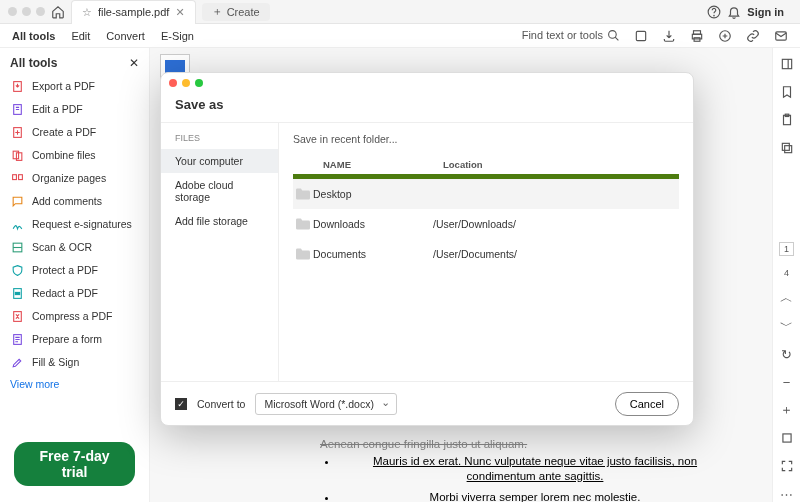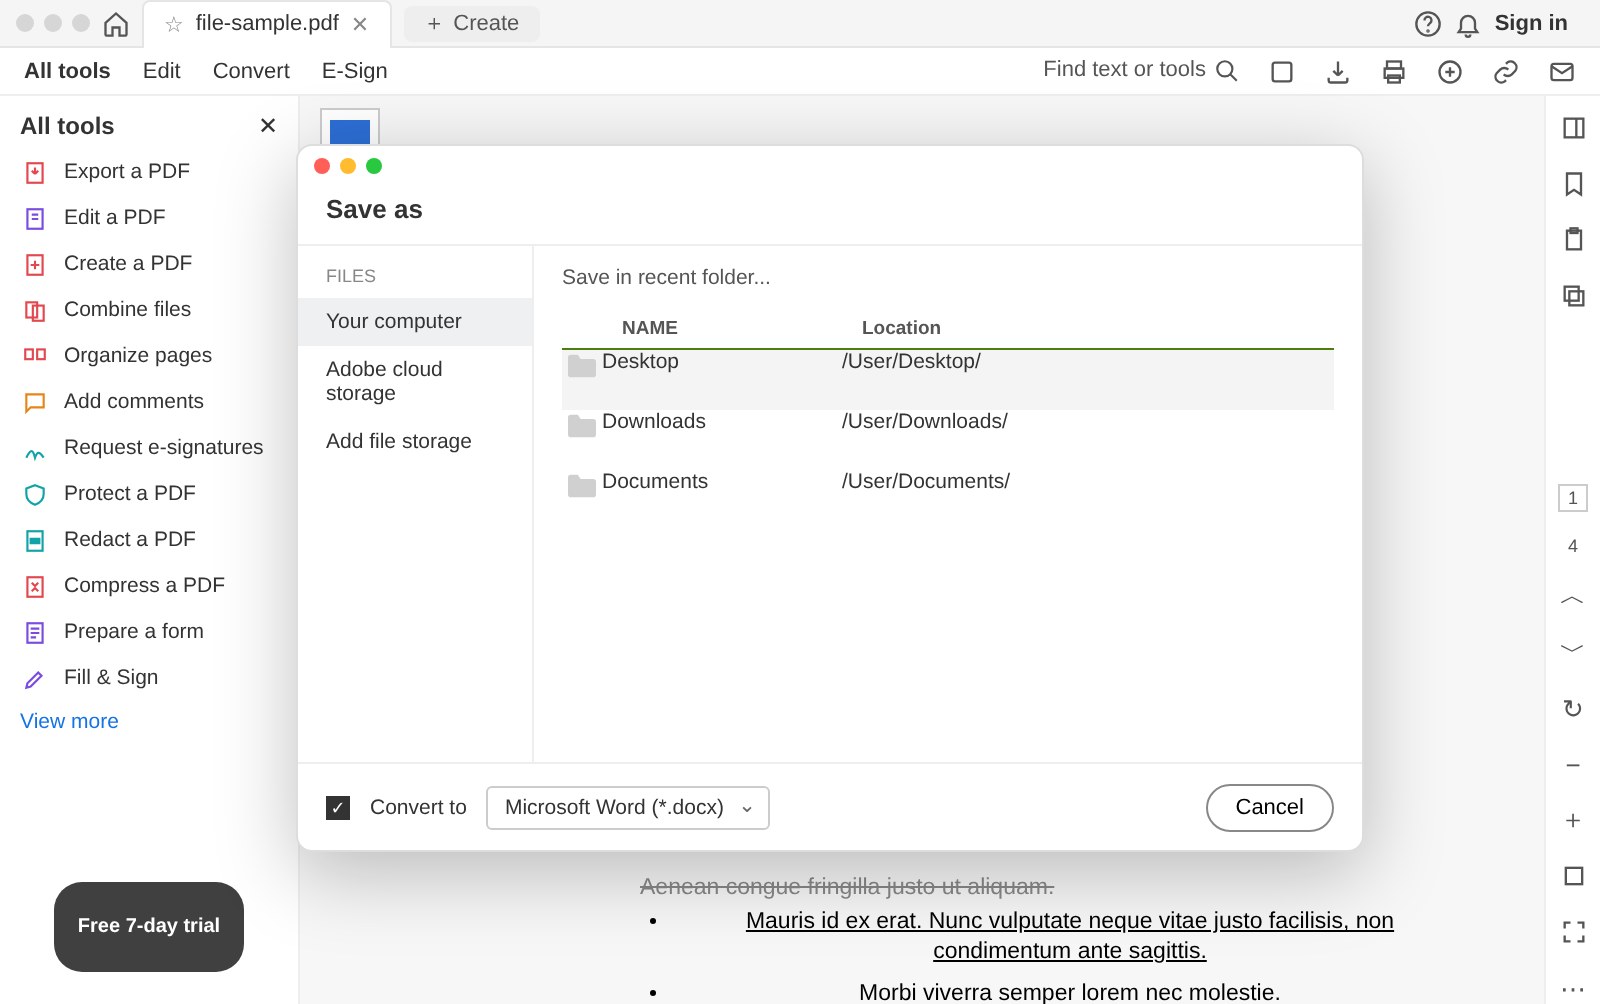--- a/index.html
+++ b/index.html
@@ -25,52 +25,52 @@
 .main { display: flex; height: calc(502px - 48px); }
 .sidebar { width: 150px; border-right: 1px solid #eee; padding: 8px 10px; display: flex; flex-direction: column; }
 .sidebar h3 { font-size: 12px; font-weight: 700; margin-bottom: 6px; display: flex; justify-content: space-between; align-items: center;}
 .sidebar h3 .x { font-weight: 400; color: #333; cursor: pointer; }
 .tool-list { display: flex; flex-direction: column; gap: 3px; }
 .tool { display: flex; align-items: center; gap: 8px; height: 20px; font-size: 10.5px; cursor: pointer; color: #333;}
 .tool .ticon { width: 14px; height: 14px; display:flex; align-items:center; justify-content:center; }
 .viewmore { color: #1473e6; font-size: 10.5px; margin-top: 6px; cursor: pointer; }
 .sidebar-bottom { margin-top: auto; text-align: center; padding: 8px 4px; }
 .sidebar-bottom .promo { font-size: 9px; color: #555; margin-bottom: 6px; line-height: 1.2;}
-.trial-btn { background: #404040; color: #fff; border: none; padding: 17px 12px; border-radius: 14px; font-size: 10px; font-weight: 600; cursor: pointer; }
+.trial-btn { background: #15803d; color: #fff; border: none; padding: 6px 12px; border-radius: 14px; font-size: 14px; font-weight: 600; cursor: pointer; }
 
 .doc-area { flex: 1; position: relative; background: #f7f7f7; overflow: hidden; }
 .thumb { position: absolute; left: 10px; top: 6px; width: 30px; height: 36px; background: #fff; border: 1px solid #ccc; display:flex; align-items:center; justify-content:center;}
 .thumb .pg { width: 20px; height: 24px; background: linear-gradient(#2d6fd6,#2d6fd6); }
 .doc-text { position: absolute; left: 170px; top: 390px; right: 40px; font-size: 11.5px; color: #000; }
 .doc-text ul { list-style: disc; padding-left: 18px; }
 .doc-text li { margin-bottom: 6px; line-height: 1.3; text-align: center; }
 
 .rightbar { width: 28px; border-left: 1px solid #eee; display: flex; flex-direction: column; align-items: center; padding-top: 8px; gap: 12px; color: #555;}
 .rb-icon { width: 16px; height: 16px; display:flex; align-items:center; justify-content:center; cursor:pointer; font-size: 13px;}
 .acount { font-size: 9px; color: #555;}
 
 
-.modal { position: absolute; left: 148px; top: 72px; width: 534px; height: 354px; background: #fff; border-radius: 8px; box-shadow: 0 10px 40px rgba(0,0,0,.25); display: flex; flex-direction: column; overflow: hidden; border: 1px solid #ddd;}
+.modal { position: absolute; left: 160px; top: 72px; width: 534px; height: 354px; background: #fff; border-radius: 8px; box-shadow: 0 10px 40px rgba(0,0,0,.25); display: flex; flex-direction: column; overflow: hidden; border: 1px solid #ddd;}
 .mdl-traffic { display: flex; gap: 5px; padding: 6px 8px; }
 .mdl-traffic .d1 { width: 8px; height: 8px; border-radius: 50%; background: #ff5f57; }
 .mdl-traffic .d2 { width: 8px; height: 8px; border-radius: 50%; background: #febc2e; }
 .mdl-traffic .d3 { width: 8px; height: 8px; border-radius: 50%; background: #28c840; }
 .mdl-title { padding: 4px 14px 10px; font-size: 13px; font-weight: 700; border-bottom: 1px solid #eee;}
 .mdl-body { display: flex; flex: 1; min-height: 0; }
 .mdl-side { width: 118px; border-right: 1px solid #eee; padding: 10px 0; font-size: 10.5px;}
 .mdl-side .lbl { padding: 0 14px 6px; font-size: 9px; color: #888; }
 .mdl-side .item { padding: 6px 14px; cursor: pointer;}
 .mdl-side .item.sel { background: #eef0f2; }
 .mdl-main { flex: 1; padding: 10px 14px; font-size: 10.5px; }
 .recent-lbl { color: #555; margin-bottom: 10px; }
-.tbl-head { display: flex; font-size: 9.5px; color: #555; font-weight: 600; padding: 4px 0; border-bottom: 1px solid #4d7c0f;}
+.tbl-head { display: flex; font-size: 9.5px; color: #555; font-weight: 600; padding: 4px 0; border-bottom: 5px solid #4d7c0f;}
 .col-icon { width: 30px; }
 .col-name { width: 120px; }
 .col-loc { flex: 1; }
-.tbl-row { display: flex; height: 30px; cursor: pointer;}
+.tbl-row { display: flex; align-items: center; height: 30px; cursor: pointer;}
 .tbl-row:hover, .tbl-row.sel { background: #f4f4f4; }
 .folder-icon { width: 20px; height: 16px; display:flex; align-items:center; justify-content:center;}
 .mdl-foot { height: 44px; border-top: 1px solid #eee; display: flex; align-items: center; padding: 0 14px; gap: 10px;}
 .chk { width: 12px; height: 12px; background: #333; color: #fff; display:inline-flex; align-items:center; justify-content:center; font-size: 9px;}
 .conv-lbl { font-size: 10.5px; }
 .select { border: 1px solid #ccc; border-radius: 3px; padding: 4px 22px 4px 8px; font-size: 10.5px; position: relative; cursor: pointer;}
 .select::after { content: "⌄"; position: absolute; right: 6px; top: 2px; color: #666; }
 .mdl-foot .spacer { flex: 1; }
 .btn-cancel { border: 1px solid #888; background: #fff; padding: 5px 14px; border-radius: 14px; font-size: 11px; cursor: pointer;}
 .btn-primary { border: none; background: #1473e6; color: #fff; padding: 5px 14px; border-radius: 14px; font-size: 11px; cursor: pointer; font-weight: 600;}
@@ -238,20 +238,29 @@
           </span>
           <span>Add comments</span>
         </div>
       <div class="tool">
           <span class="ticon ico-teal">
             <svg width="13" height="13" viewBox="0 0 24 24" fill="none" stroke="currentColor" stroke-width="2">
               <path d="M4 20c4-8 6-8 8 0 2-6 4-6 8 0"></path>
             </svg>
           </span>
           <span>Request e-signatures</span>
+        </div>
+      <div class="tool">
+          <span class="ticon ico-green">
+            <svg width="13" height="13" viewBox="0 0 24 24" fill="none" stroke="currentColor" stroke-width="2">
+              <rect x="4" y="4" width="16" height="16"></rect>
+              <path d="M4 12h16"></path>
+            </svg>
+          </span>
+          <span>Scan &amp; OCR</span>
         </div>
       <div class="tool">
           <span class="ticon ico-teal">
             <svg width="13" height="13" viewBox="0 0 24 24" fill="none" stroke="currentColor" stroke-width="2">
               <path d="M12 3l8 3v5c0 5-3 8-8 10-5-2-8-5-8-10V6z"></path>
             </svg>
           </span>
           <span>Protect a PDF</span>
         </div>
       <div class="tool">
@@ -376,21 +385,20 @@
         <div class="col-name">NAME</div>
         <div class="col-loc">Location</div>
       </div>
       <div class="tbl-row sel">
         <div class="col-icon folder-icon">
             <svg width="18" height="14" viewBox="0 0 24 20" fill="#d0d0d0">
               <path d="M2 4a2 2 0 012-2h5l2 3h9a2 2 0 012 2v9a2 2 0 01-2 2H4a2 2 0 01-2-2z"></path>
             </svg>
           </div>
         <div class="col-name">Desktop</div>
-        <div class="col-loc">/User/Desktop/</div>
       </div>
       <div class="tbl-row">
         <div class="col-icon folder-icon">
             <svg width="18" height="14" viewBox="0 0 24 20" fill="#d0d0d0">
               <path d="M2 4a2 2 0 012-2h5l2 3h9a2 2 0 012 2v9a2 2 0 01-2 2H4a2 2 0 01-2-2z"></path>
             </svg>
           </div>
         <div class="col-name">Downloads</div>
         <div class="col-loc">/User/Downloads/</div>
       </div>

